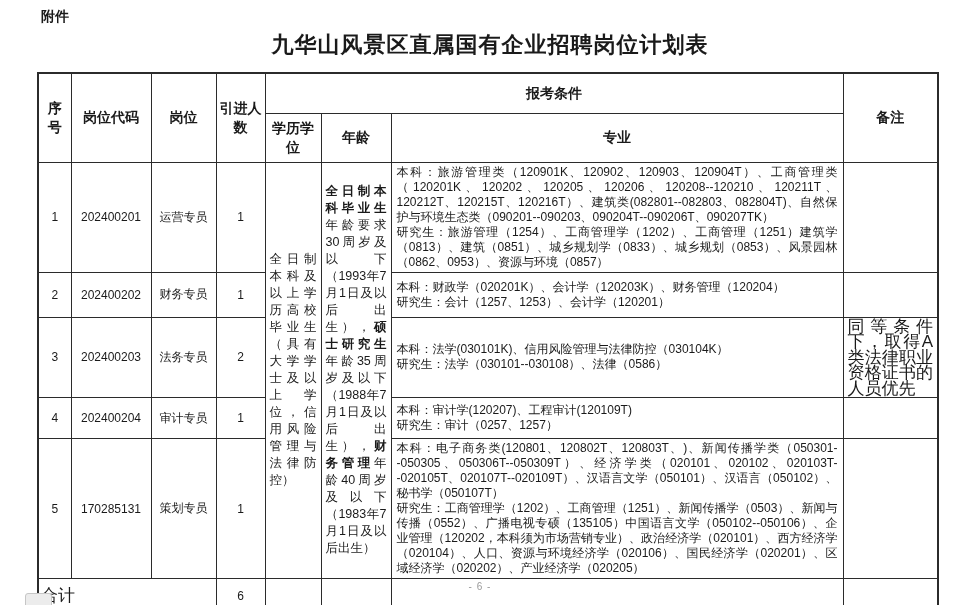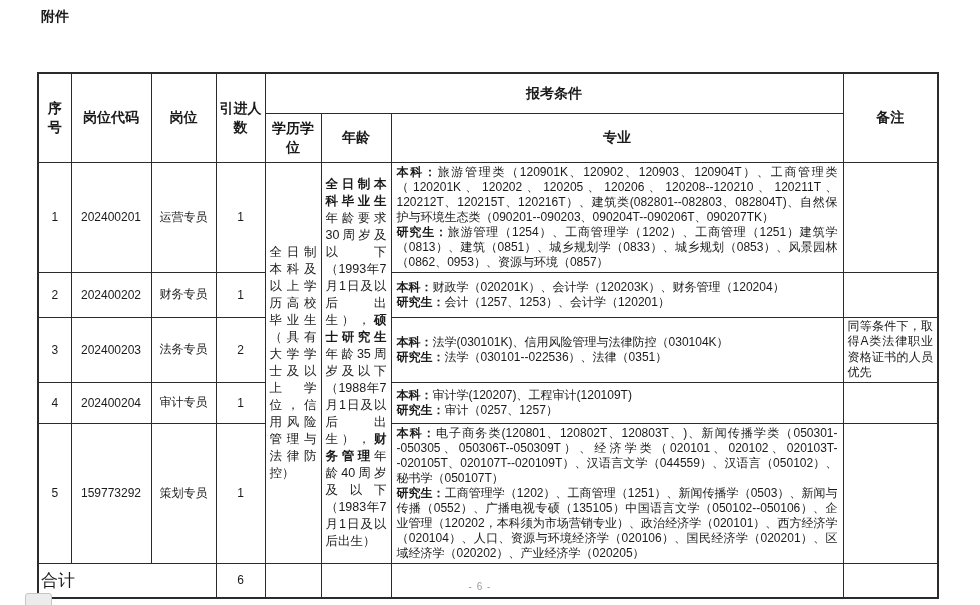--- a/index.html
+++ b/index.html
@@ -64,23 +64,23 @@
     text-align: justify;
     padding: 2px 4px;
   }
   td.major {
     font-size: 12px;
     line-height: 15px;
     text-align: justify;
     padding: 2px 5px;
     vertical-align: middle;
   }
-  td.major .mlabel { font-weight: bold; }
+  td.major .mlabel { font-weight: normal; }
   td.remark {
-    font-size: 12px;
+    font-size: 17px;
     line-height: 15.5px;
     text-align: justify;
     padding: 1px 4px;
   }
   td.total-label {
     text-align: left;
     font-size: 17px;
     padding: 1px 2px;
   }
   .footer-pageno {
@@ -103,20 +103,21 @@
     border: 1px solid #c6c6c6;
     border-radius: 3px;
   }
 </style>
 </head>
 <body>
 
 <div class="page">
 
   <div class="attachment">附件</div>
+  <div class="doc-title">九华山风景区直属国有企业招聘岗位计划表</div>
 
   <table class="plan">
     <colgroup>
       <col style="width:33px">
         <col style="width:80px">
         <col style="width:65px">
         <col style="width:49px">
       <col style="width:56px">
         <col style="width:70px">
         <col style="width:452px">
@@ -162,42 +163,42 @@
         </td>
         <td class="remark"></td>
       </tr>
       <tr style="height:63px">
         <td class="c">3</td>
         <td class="c">202400203</td>
         <td class="c">法务专员</td>
         <td class="c">2</td>
         <td class="major">
           <div><span class="mlabel">本科：</span><span>法学(030101K)、信用风险管理与法律防控（030104K）</span></div>
-          <div><span class="mlabel">研究生：</span><span>法学（030101--022536）、法律（0351）</span></div>
+          <div><span class="mlabel">研究生：</span><span>法学（030101--030108）、法律（0586）</span></div>
         </td>
         <td class="remark">同等条件下，取得A类法律职业资格证书的人员优先</td>
       </tr>
       <tr style="height:41px">
         <td class="c">4</td>
         <td class="c">202400204</td>
         <td class="c">审计专员</td>
         <td class="c">1</td>
         <td class="major">
           <div><span class="mlabel">本科：</span><span>审计学(120207)、工程审计(120109T)</span></div>
           <div><span class="mlabel">研究生：</span><span>审计（0257、1257）</span></div>
         </td>
         <td class="remark"></td>
       </tr>
       <tr style="height:126px">
         <td class="c">5</td>
-        <td class="c">159773292</td>
+        <td class="c">170285131</td>
         <td class="c">策划专员</td>
         <td class="c">1</td>
         <td class="major">
-          <div><span class="mlabel">本科：</span><span>电子商务类(120801、120802T、120803T、)、新闻传播学类（050301--050305、050306T--050309T）、经济学类（020101、020102、020103T--020105T、020107T--020109T）、汉语言文学（044559）、汉语言（050102）、秘书学（050107T）</span></div>
+          <div><span class="mlabel">本科：</span><span>电子商务类(120801、120802T、120803T、)、新闻传播学类（050301--050305、050306T--050309T）、经济学类（020101、020102、020103T--020105T、020107T--020109T）、汉语言文学（050101）、汉语言（050102）、秘书学（050107T）</span></div>
           <div><span class="mlabel">研究生：</span><span>工商管理学（1202）、工商管理（1251）、新闻传播学（0503）、新闻与传播（0552）、广播电视专硕（135105）中国语言文学（050102--050106）、企业管理（120202，本科须为市场营销专业）、政治经济学（020101）、西方经济学（020104）、人口、资源与环境经济学（020106）、国民经济学（020201）、区域经济学（020202）、产业经济学（020205）</span></div>
         </td>
         <td class="remark"></td>
       </tr>
       <tr style="height:35px">
         <td class="total-label" colspan="3">合计</td>
         <td class="c">6</td>
         <td></td>
         <td></td>
         <td></td>

